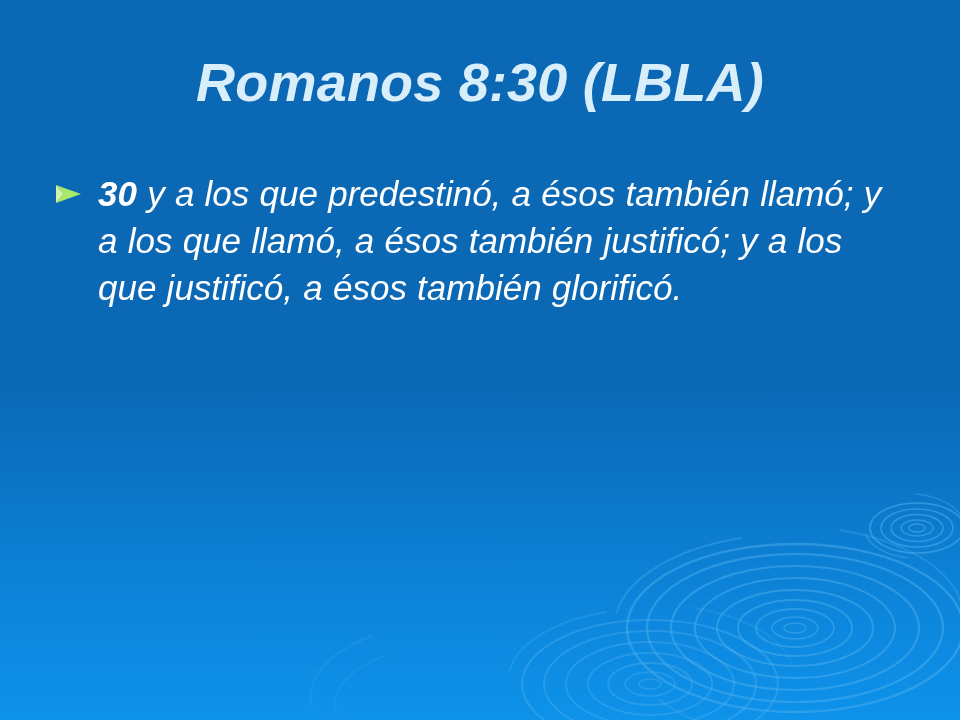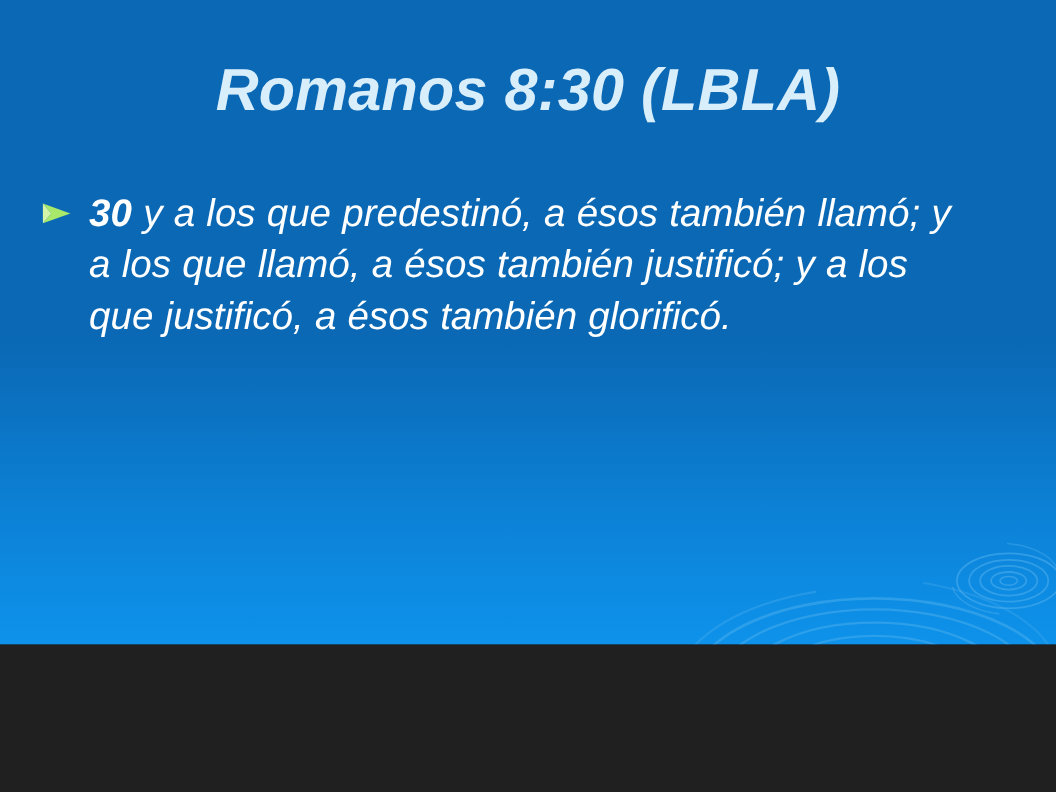--- a/index.html
+++ b/index.html
@@ -4,21 +4,21 @@
 <style>
   html, body {
     margin: 0;
     padding: 0;
     background: #202020;
   }
 
   #slide {
     position: relative;
     width: 960px;
-    height: 586px;
+    height: 720px;
     overflow: hidden;
     font-family: "Liberation Sans", sans-serif;
     background: #0a68b4;
   }
 
   
   .bg-gradient {
     position: absolute;
     inset: 0;
     background: linear-gradient(
@@ -60,21 +60,21 @@
     font-weight: bold;
     font-style: italic;
     color: #d9eefb;
     letter-spacing: 0.2px;
     white-space: nowrap;
   }
 
   
   .body-block {
     position: absolute;
-    left: 37px;
+    left: 54px;
     top: 170px;
     width: 880px;
   }
 
   .bullet-row {
     display: flex;
     align-items: flex-start;
   }
 
   .bullet-marker {

